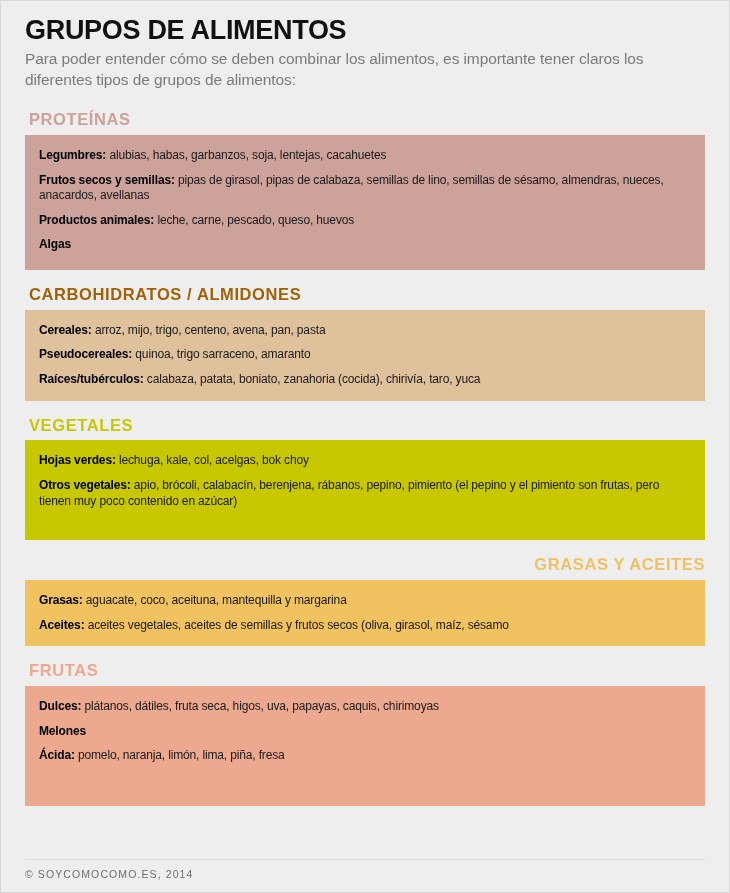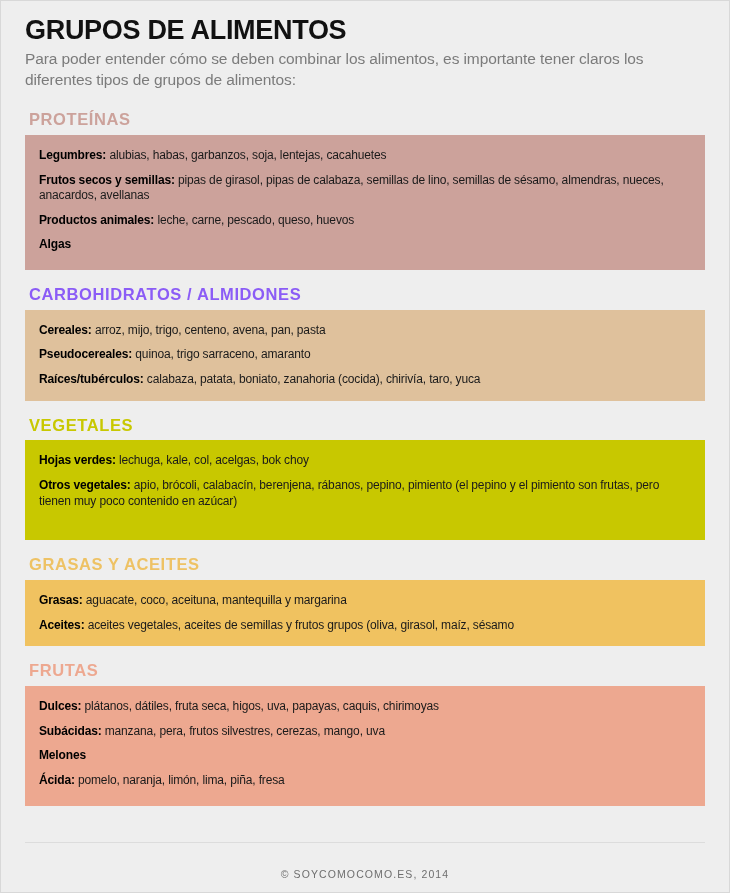--- a/index.html
+++ b/index.html
@@ -80,22 +80,22 @@
   .sec-grasas .section-body { min-height: 66px; }
   .sec-frutas .section-body { min-height: 120px; }
 
   
   .footer {
     position: absolute;
     left: 24px;
     right: 24px;
     bottom: 10px;
     border-top: 1px solid #dcdcdc;
-    padding-top: 21px;
-    text-align: center;
+    padding-top: 4px;
+    text-align: left;
   }
   .footer-text {
     font-size: 10.5px;
     letter-spacing: 1.1px;
     color: #6e6e6e;
   }
 </style>
 </head>
 <body>
 
@@ -110,46 +110,45 @@
         <div class="section sec-proteinas">
           <div class="section-label" style="color: rgb(204, 162, 155);">PROTEÍNAS</div>
           <div class="section-body" style="background: rgb(204, 162, 155);">
             <p class="entry"><span class="term">Legumbres:</span> <span class="items">alubias, habas, garbanzos, soja, lentejas, cacahuetes</span></p>
             <p class="entry"><span class="term">Frutos secos y semillas:</span> <span class="items">pipas de girasol, pipas de calabaza, semillas de lino, semillas de sésamo, almendras, nueces, anacardos, avellanas</span></p>
             <p class="entry"><span class="term">Productos animales:</span> <span class="items">leche, carne, pescado, queso, huevos</span></p>
             <p class="entry"><span class="term">Algas</span></p>
           </div>
         </div>
         <div class="section sec-carbohidratos">
-          <div class="section-label" style="color: #8b5cf6;">CARBOHIDRATOS / ALMIDONES</div>
+          <div class="section-label" style="color: #a16207;">CARBOHIDRATOS / ALMIDONES</div>
           <div class="section-body" style="background: rgb(223, 193, 156);">
             <p class="entry"><span class="term">Cereales:</span> <span class="items">arroz, mijo, trigo, centeno, avena, pan, pasta</span></p>
             <p class="entry"><span class="term">Pseudocereales:</span> <span class="items">quinoa, trigo sarraceno, amaranto</span></p>
             <p class="entry nowrap"><span class="term">Raíces/tubérculos:</span> <span class="items">calabaza, patata, boniato, zanahoria (cocida), chirivía, taro, yuca</span></p>
           </div>
         </div>
         <div class="section sec-vegetales">
           <div class="section-label" style="color: rgb(200, 200, 0);">VEGETALES</div>
           <div class="section-body" style="background: rgb(200, 200, 0);">
             <p class="entry"><span class="term">Hojas verdes:</span> <span class="items">lechuga, kale, col, acelgas, bok choy</span></p>
             <p class="entry"><span class="term">Otros vegetales:</span> <span class="items">apio, brócoli, calabacín, berenjena, rábanos, pepino, pimiento (el pepino y el pimiento son frutas, pero tienen muy poco contenido en azúcar)</span></p>
           </div>
         </div>
         <div class="section sec-grasas">
-          <div class="section-label" style="color: rgb(238, 194, 100);">GRASAS Y ACEITES</div>
+          <div class="section-label" style="color: rgb(238, 194, 100); text-align: right;">GRASAS Y ACEITES</div>
           <div class="section-body" style="background: rgb(240, 194, 96);">
             <p class="entry"><span class="term">Grasas:</span> <span class="items">aguacate, coco, aceituna, mantequilla y margarina</span></p>
-            <p class="entry nowrap"><span class="term">Aceites:</span> <span class="items">aceites vegetales, aceites de semillas y frutos grupos (oliva, girasol, maíz, sésamo</span></p>
+            <p class="entry nowrap"><span class="term">Aceites:</span> <span class="items">aceites vegetales, aceites de semillas y frutos secos (oliva, girasol, maíz, sésamo</span></p>
           </div>
         </div>
         <div class="section sec-frutas">
           <div class="section-label" style="color: rgb(237, 168, 144);">FRUTAS</div>
           <div class="section-body" style="background: rgb(237, 168, 144);">
             <p class="entry"><span class="term">Dulces:</span> <span class="items">plátanos, dátiles, fruta seca, higos, uva, papayas, caquis, chirimoyas</span></p>
-            <p class="entry"><span class="term">Subácidas:</span> <span class="items">manzana, pera, frutos silvestres, cerezas, mango, uva</span></p>
             <p class="entry"><span class="term">Melones</span></p>
             <p class="entry"><span class="term">Ácida:</span> <span class="items">pomelo, naranja, limón, lima, piña, fresa</span></p>
           </div>
         </div>
       </div>
 
   </div>
 
   <div class="footer">
     <span class="footer-text">© SOYCOMOCOMO.ES, 2014</span>

